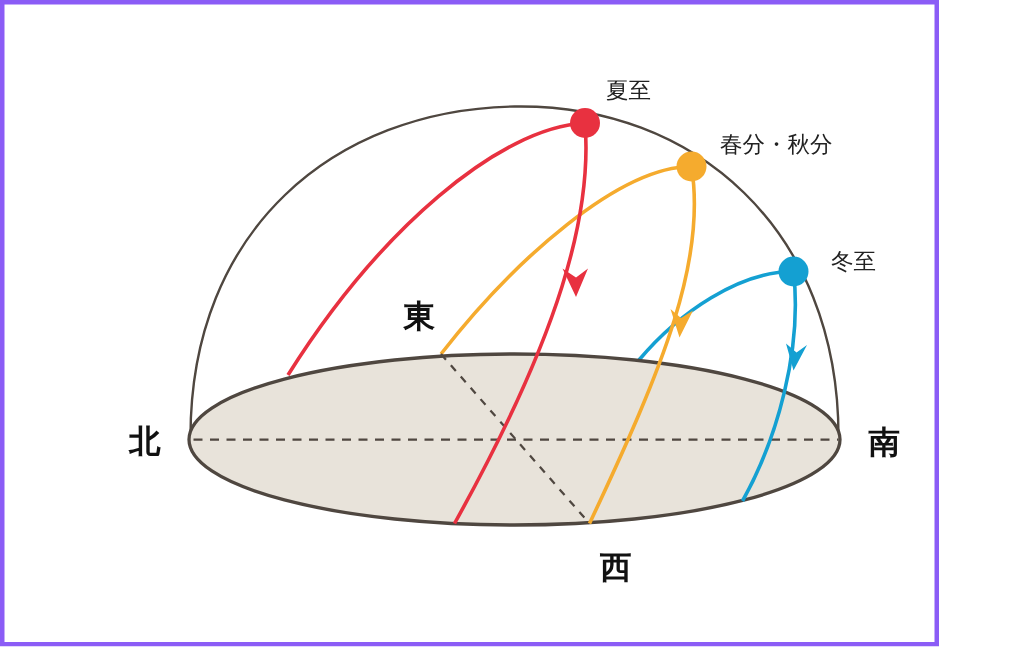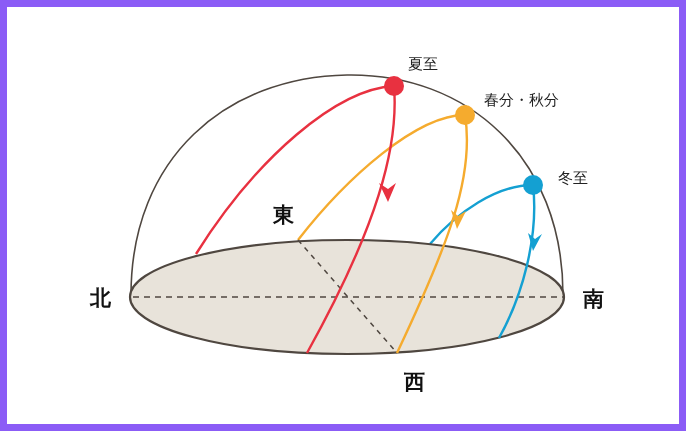--- a/index.html
+++ b/index.html
@@ -2,24 +2,24 @@
 <html><head>
   <meta charset="utf-8">
   <style>
     html, body {
       margin: 0;
       padding: 0;
       background: #ffffff;
     }
     .frame {
       position: relative;
-      width: 686px;
+      width: 626px;
       height: 431px;
       box-sizing: border-box;
-      border: 7px solid #8b5cf6;
+      border: 3px solid #8b5cf6;
       background: #ffffff;
       overflow: hidden;
       font-family: "DejaVu Sans", sans-serif;
     }
     svg.diagram {
       position: absolute;
       left: 0;
       top: 0;
     }
     .dir-label {

